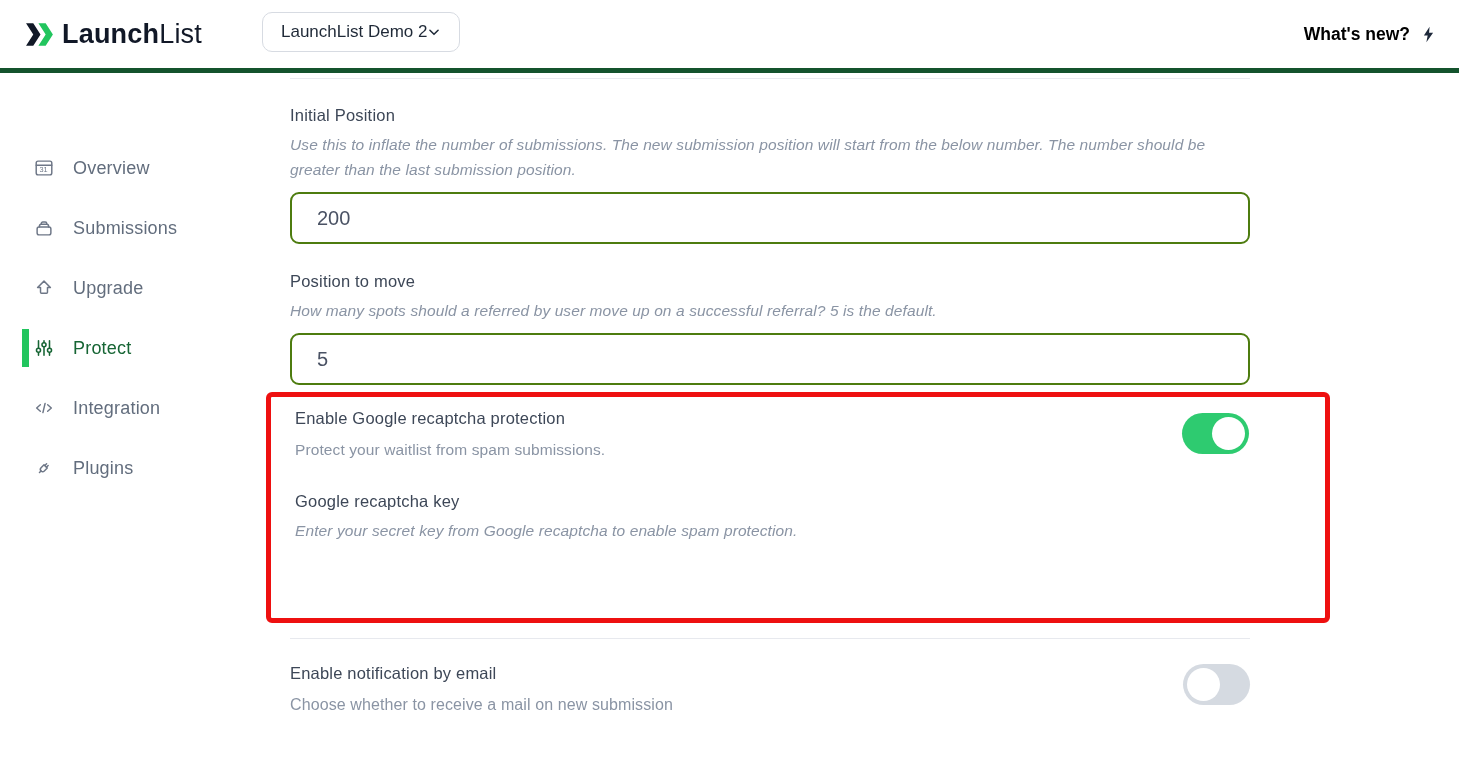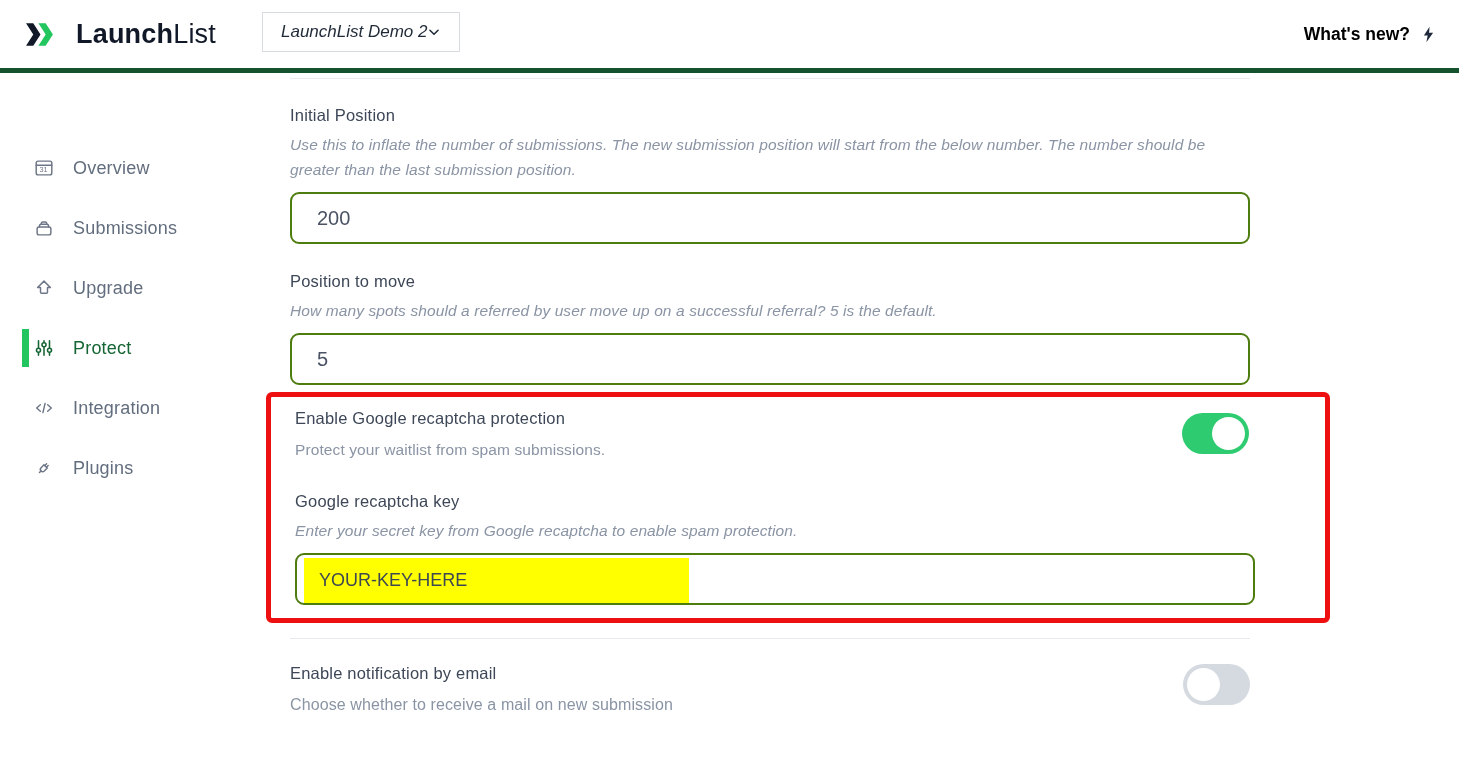--- a/index.html
+++ b/index.html
@@ -2,27 +2,27 @@
 <html><head>
 <meta charset="utf-8">
 <style>
   * { margin:0; padding:0; box-sizing:border-box; }
   html,body { width:1459px; height:780px; overflow:hidden; background:#ffffff;
               font-family:"Liberation Sans", sans-serif; }
 
   
   .header { position:absolute; top:0; left:0; width:1459px; height:73px; background:#fff;
             border-bottom:5px solid #14532d; display:flex; align-items:center; }
-  .logo { display:flex; align-items:center; gap:20px; margin-left:25px; cursor:pointer;text-align:center; }
+  .logo { display:flex; align-items:center; gap:6px; margin-left:25px; cursor:pointer;text-align:center; }
   .logo-text { font-size:27px; color:#111827; letter-spacing:.2px; }
   .logo-text b { font-weight:700; }
   .logo-text span.light { font-weight:400; }
   .project-btn { position:absolute; left:262px; top:12px; height:40px; padding:0 18px;
-            background:#fff; border:1px solid #d7dbe2; border-radius:0;
-            display:flex; align-items:center; font-size:17px; color:#1f2937; cursor:pointer;font-style:italic; }
+            background:#fff; border:1px solid #d7dbe2; border-radius:10px;
+            display:flex; align-items:center; font-size:17px; color:#1f2937; cursor:pointer; }
   .whats-new { position:absolute; right:22px; top:0; height:68px; display:flex; align-items:center; gap:10px;
             font-size:17.5px; font-weight:600; color:#000000; cursor:pointer; }
 
   
   .sidebar { position:absolute; top:73px; left:0; width:290px; height:707px; background:#fff; padding-top:76px; }
   .side-item { position:relative; display:flex; align-items:center; height:38px; margin-bottom:22px;
             padding-left:32px; cursor:pointer; }
   .side-item .icon { width:24px; height:24px; display:flex; align-items:center; justify-content:center; }
   .side-item .lbl { margin-left:17px; font-size:18px; font-weight:500; color:#626d7d; letter-spacing:.2px; }
   .side-item.active .lbl { color:#166534; }
@@ -188,25 +188,20 @@
         <div class="field-label">Enable Google recaptcha protection</div>
         <div class="field-desc">Protect your waitlist from spam submissions.</div>
       </div>
       <div class="toggle on">
         <div class="knob"></div>
       </div>
     </div>
 
     <div class="field-label key-label">Google recaptcha key</div>
     <div class="field-desc sec-desc">Enter your secret key from Google recaptcha to enable spam protection.</div>
-    <div class="text-input sec-input key-input">
-      <div class="key-highlight">
-        <span>YOUR-KEY-HERE</span>
-      </div>
-    </div>
   </div>
 
   <div class="divider"></div>
 
   <div class="toggle-row notif-row">
     <div class="texts">
       <div class="field-label">Enable notification by email</div>
       <div class="field-desc">Choose whether to receive a mail on new submission</div>
     </div>
     <div class="toggle off">

